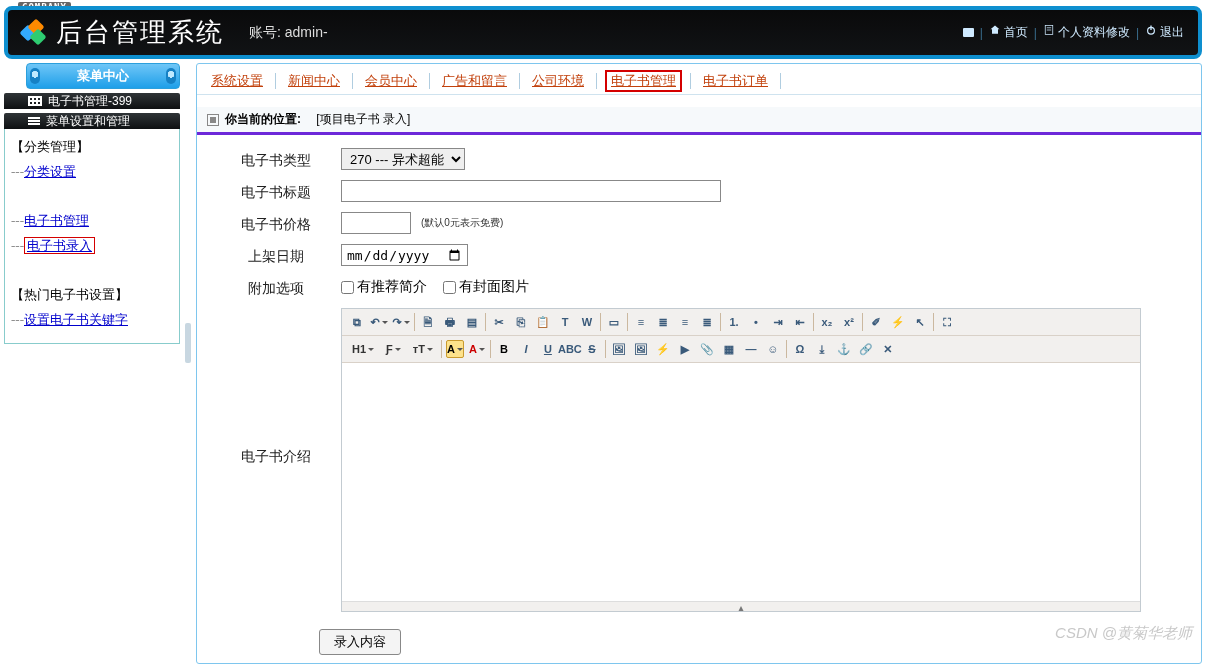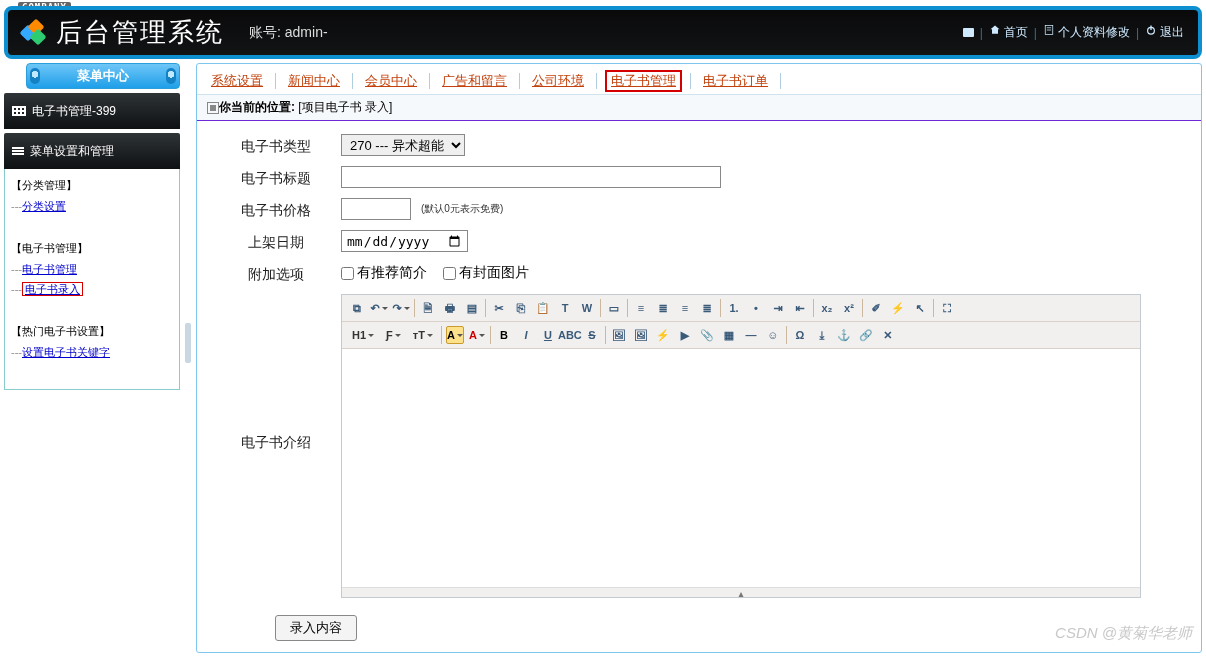--- a/index.html
+++ b/index.html
@@ -25,40 +25,40 @@
 
 .shell { display:flex; gap:4px; padding:4px; }
 .col-l { width:176px; }
 .col-r { flex:1; border:1px solid #7ec6ee; border-radius:3px; background:#fff; min-height:590px; position:relative;}
 
 
 .mc-title{ height:26px; background:linear-gradient(#6fc6f7,#1e9fe9); color:#fff; font-size:13px; font-weight:700; border-radius:4px; display:flex; align-items:center; justify-content:center; border:1px solid #2b9fdc; position:relative;margin-left:22px; }
 .mc-title::before,.mc-title::after{content:"";position:absolute;width:10px;height:16px;background:radial-gradient(circle at 50% 40%,#bfe9ff 30%,#1581c5 31%);border-radius:5px;top:4px;}
 .mc-title::before{left:3px}.mc-title::after{right:3px}
 
-.blk-head{ height:36px; background:linear-gradient(#2f3437,#0e1012); color:#fff; padding-left:8px; display:flex; align-items:center; gap:6px; font-size:12px; margin-top:4px; border-radius:2px 2px 0 0;}
+.blk-head{ height:16px; background:linear-gradient(#2f3437,#0e1012); color:#fff; padding-left:24px; display:flex; align-items:center; gap:6px; font-size:12px; margin-top:4px; border-radius:2px 2px 0 0;}
 .blk-head.dots::before{content:"";width:14px;height:10px;background:repeating-linear-gradient(90deg,#fff 0 2px,transparent 2px 4px),repeating-linear-gradient(0deg,#fff 0 2px,transparent 2px 4px);display:inline-block;}
 .blk-head.bars::before{content:"";width:12px;height:9px;background:linear-gradient(#fff,#fff) 0 0/12px 2px no-repeat,linear-gradient(#fff,#fff) 0 3px/12px 2px no-repeat,linear-gradient(#fff,#fff) 0 6px/12px 2px no-repeat;display:inline-block;}
 
-.side-box{ border:1px solid #8cc; border-top:none; padding:6px 6px 26px; font-size:11px; line-height:1.9;font-family:Liberation Serif, serif;}
+.side-box{ border:1px solid #8cc; border-top:none; padding:6px 6px 10px; font-size:13px; line-height:1.9;font-family:Liberation Serif, serif;}
 .side-box b{ font-weight:400; }
 .side-box a{ color:#0000cc; text-decoration:underline; }
 .side-box .dash{ color:#888; }
 .hl-red{ border:1px solid #d40000; padding:0 2px; }
 
 .splitter{ width:8px; display:flex; align-items:flex-start; justify-content:center; }
 .splitter .grip{ width:6px; height:40px; background:#c8d7e1; margin-top:260px; border-radius:2px;}
 
 
 .tabs{ display:flex; gap:8px; padding:6px 10px 2px; border-bottom:1px solid #cfe3ef;}
 .tabs a{ color:#c2410c; font-size:13px; text-decoration:underline; padding:2px 4px; }
 .tabs .vsep{ width:1px; height:16px; background:#b0cde0; align-self:center; }
 .tabs .hl{ border:2px solid #d40000; padding:0 4px; }
 
-.bc{ background:#f6f9fb; border-bottom:1px solid #6d28d9; padding:4px 10px; font-size:12px; display:flex; align-items:center; }
+.bc{ background:#f6f9fb; border-bottom:3px solid #6d28d9; padding:4px 10px; font-size:12px; display:flex; align-items:center; gap:6px;margin-top:12px;}
 .bc .ico{width:12px;height:12px;border:1px solid #888;display:inline-block;position:relative}
 .bc .ico::after{content:"";position:absolute;left:2px;top:2px;width:6px;height:6px;background:#888}
 
 .form{ padding:8px 14px; }
 .row{ display:flex; align-items:center; padding:5px 0; }
 .row.top{ align-items:flex-start; }
 .row .lab{ width:130px; text-align:center; font-size:14px; color:#222; padding-top:4px;}
 .row select,.row input[type=text],.row input[type=date]{ border:1px solid #888; padding:2px 4px; font-size:13px; height:22px;}
 .row input.title{ width:380px; }
 .row input.price{ width:70px; }
@@ -70,21 +70,21 @@
 .editor{ border:1px solid #c3cbd1; width:800px; }
 .tb{ background:#f2f0ee; border-bottom:1px solid #d9d1c8; padding:4px 6px; display:flex; flex-wrap:wrap; gap:4px; align-items:center; }
 .ti{ width:18px; height:18px; display:flex; align-items:center; justify-content:center; border-radius:2px; font:700 11px/1 Arial; color:#3a5a7a; cursor:pointer; position:relative;}
 .ti.sel{ background:#fde28b; border:1px solid #c99a2e;}
 .ti.txt{ width:auto; padding:0 4px; font-weight:700; color:#333;}
 .tsep{ width:1px; height:18px; background:#cbb89f; }
 .drop::after{content:"";border:3px solid transparent;border-top-color:#555;margin-left:2px;position:relative;top:2px}
 .editor .area{ height:238px; background:#fff; }
 .editor .resize{ height:10px; background:#f2f0ee; border-top:1px solid #ddd; text-align:center; font-size:10px; color:#777;}
 
-.submit{ margin:12px 0 0 64px; }
+.submit{ margin:12px 0 0 108px; }
 .submit button{ padding:3px 14px; font-size:13px; border:1px solid #888; background:#f4f4f4; border-radius:3px; cursor:pointer;}
 
 .watermark{ position:fixed; right:14px; bottom:28px; color:#c8c8c8; font-size:15px; font-style:italic;}
 </style>
 </head>
 <body>
 
 <div class="company-tag">COMPANY</div>
 
 <div class="header">
@@ -139,21 +139,20 @@
     <div class="blk-head dots">
         <span>电子书管理-399</span>
       </div>
     <div class="blk-head bars">
         <span>菜单设置和管理</span>
       </div>
     <div class="side-box">
       <div><b>【分类管理】</b></div>
       <div><span class="dash">---</span><a href="#">分类设置</a></div>
       <br>
-      <div><b>【电子书管理】</b></div>
       <div><span class="dash">---</span><a href="#">电子书管理</a></div>
       <div><span class="dash">---</span><a href="#" class="hl-red">电子书录入</a></div>
       <br>
       <div><b>【热门电子书设置】</b></div>
       <div><span class="dash">---</span><a href="#">设置电子书关键字</a></div>
     </div>
   </div>
 
   <div class="splitter">
       <div class="grip"></div>

